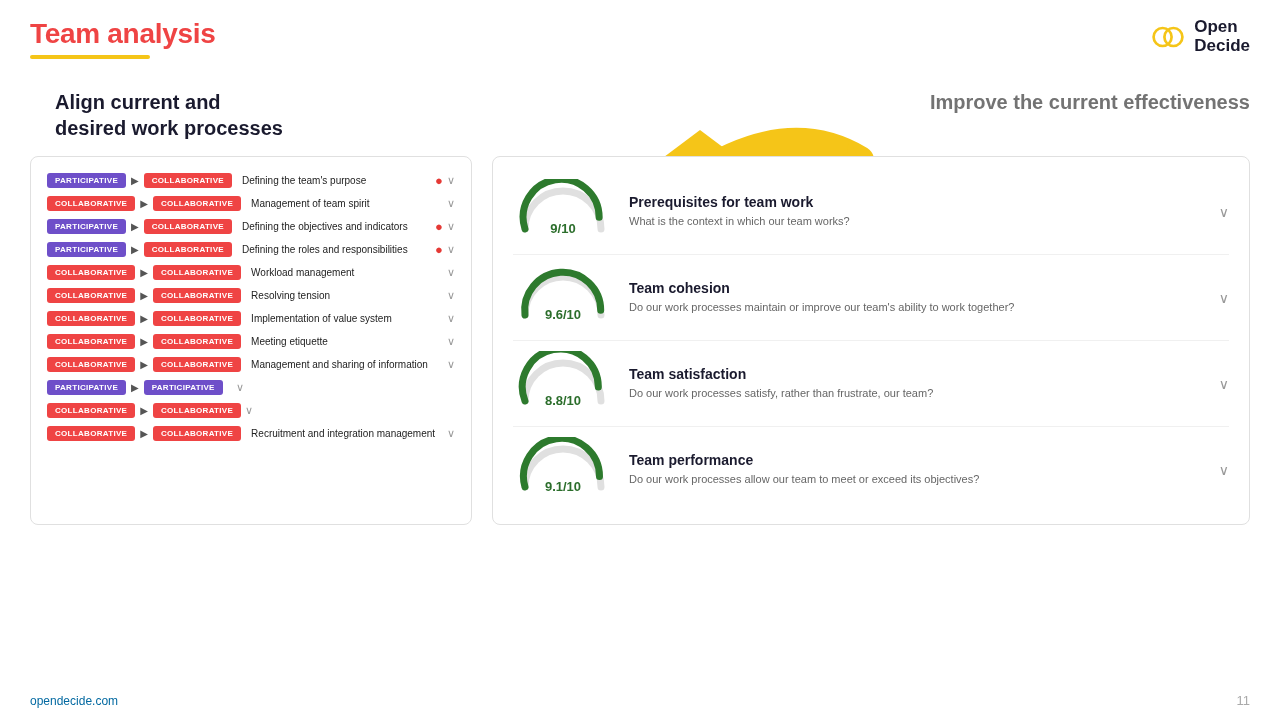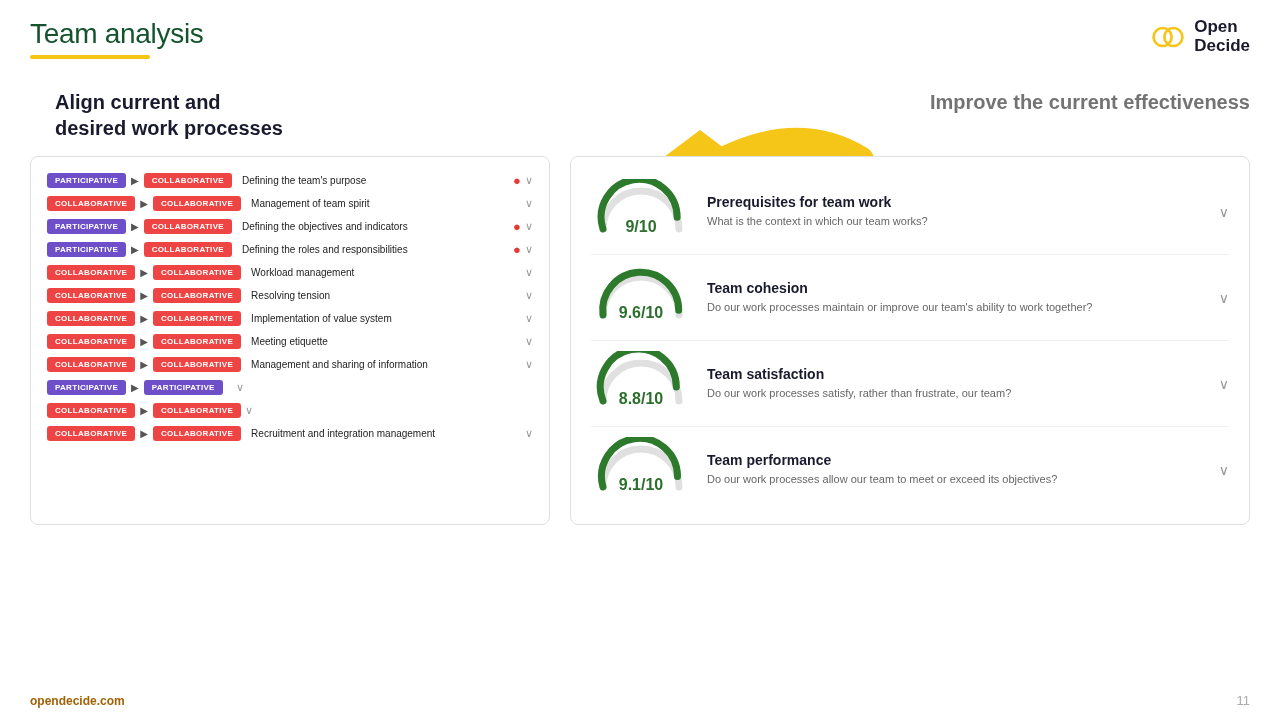--- a/index.html
+++ b/index.html
@@ -15,22 +15,22 @@
     
     .header {
       padding: 18px 30px 0 30px;
       display: flex;
       justify-content: space-between;
       align-items: flex-start;
     }
     .title-block {}
     .page-title {
       font-size: 28px;
-      font-weight: 400;
-      color: #14532d;
+      font-weight: 700;
+      color: #ef4444;
       letter-spacing: -0.3px;
     }
     .title-underline {
       width: 120px;
       height: 4px;
       background: #f5c518;
       margin-top: 5px;
       border-radius: 2px;
     }
 
@@ -77,21 +77,21 @@
     .content-area {
       display: flex;
       padding: 0 30px;
       gap: 20px;
       position: relative;
       margin-top: 5px;
     }
 
     
     .left-panel {
-      width: 520px;
+      width: 442px;
       background: #fff;
       border: 1px solid #e0e0e0;
       border-radius: 8px;
       padding: 16px;
       position: relative;
       z-index: 2;
     }
 
     .process-row {
       display: flex;
@@ -170,21 +170,21 @@
       width: 100px;
       height: 65px;
       position: relative;
       flex-shrink: 0;
     }
     .gauge-value {
       position: absolute;
       bottom: 8px;
       left: 50%;
       transform: translateX(-50%);
-      font-size: 16px;
+      font-size: 13px;
       font-weight: 700;
       color: #2c6e2c;
     }
 
     .metric-info {
       flex: 1;
     }
     .metric-title {
       font-size: 14px;
       font-weight: 700;
@@ -206,22 +206,21 @@
       position: absolute;
       bottom: 12px;
       left: 30px;
       right: 30px;
       display: flex;
       justify-content: space-between;
       align-items: center;
     }
     .footer-url {
       font-size: 12px;
-      color: #a16207;
-      font-weight: bold;
+      color: #0369a1;
     }
     .footer-page {
       font-size: 13px;
       color: #aaa;
     }
 
     
     .arrows-svg-container {
       position: absolute;
       top: 80px;

